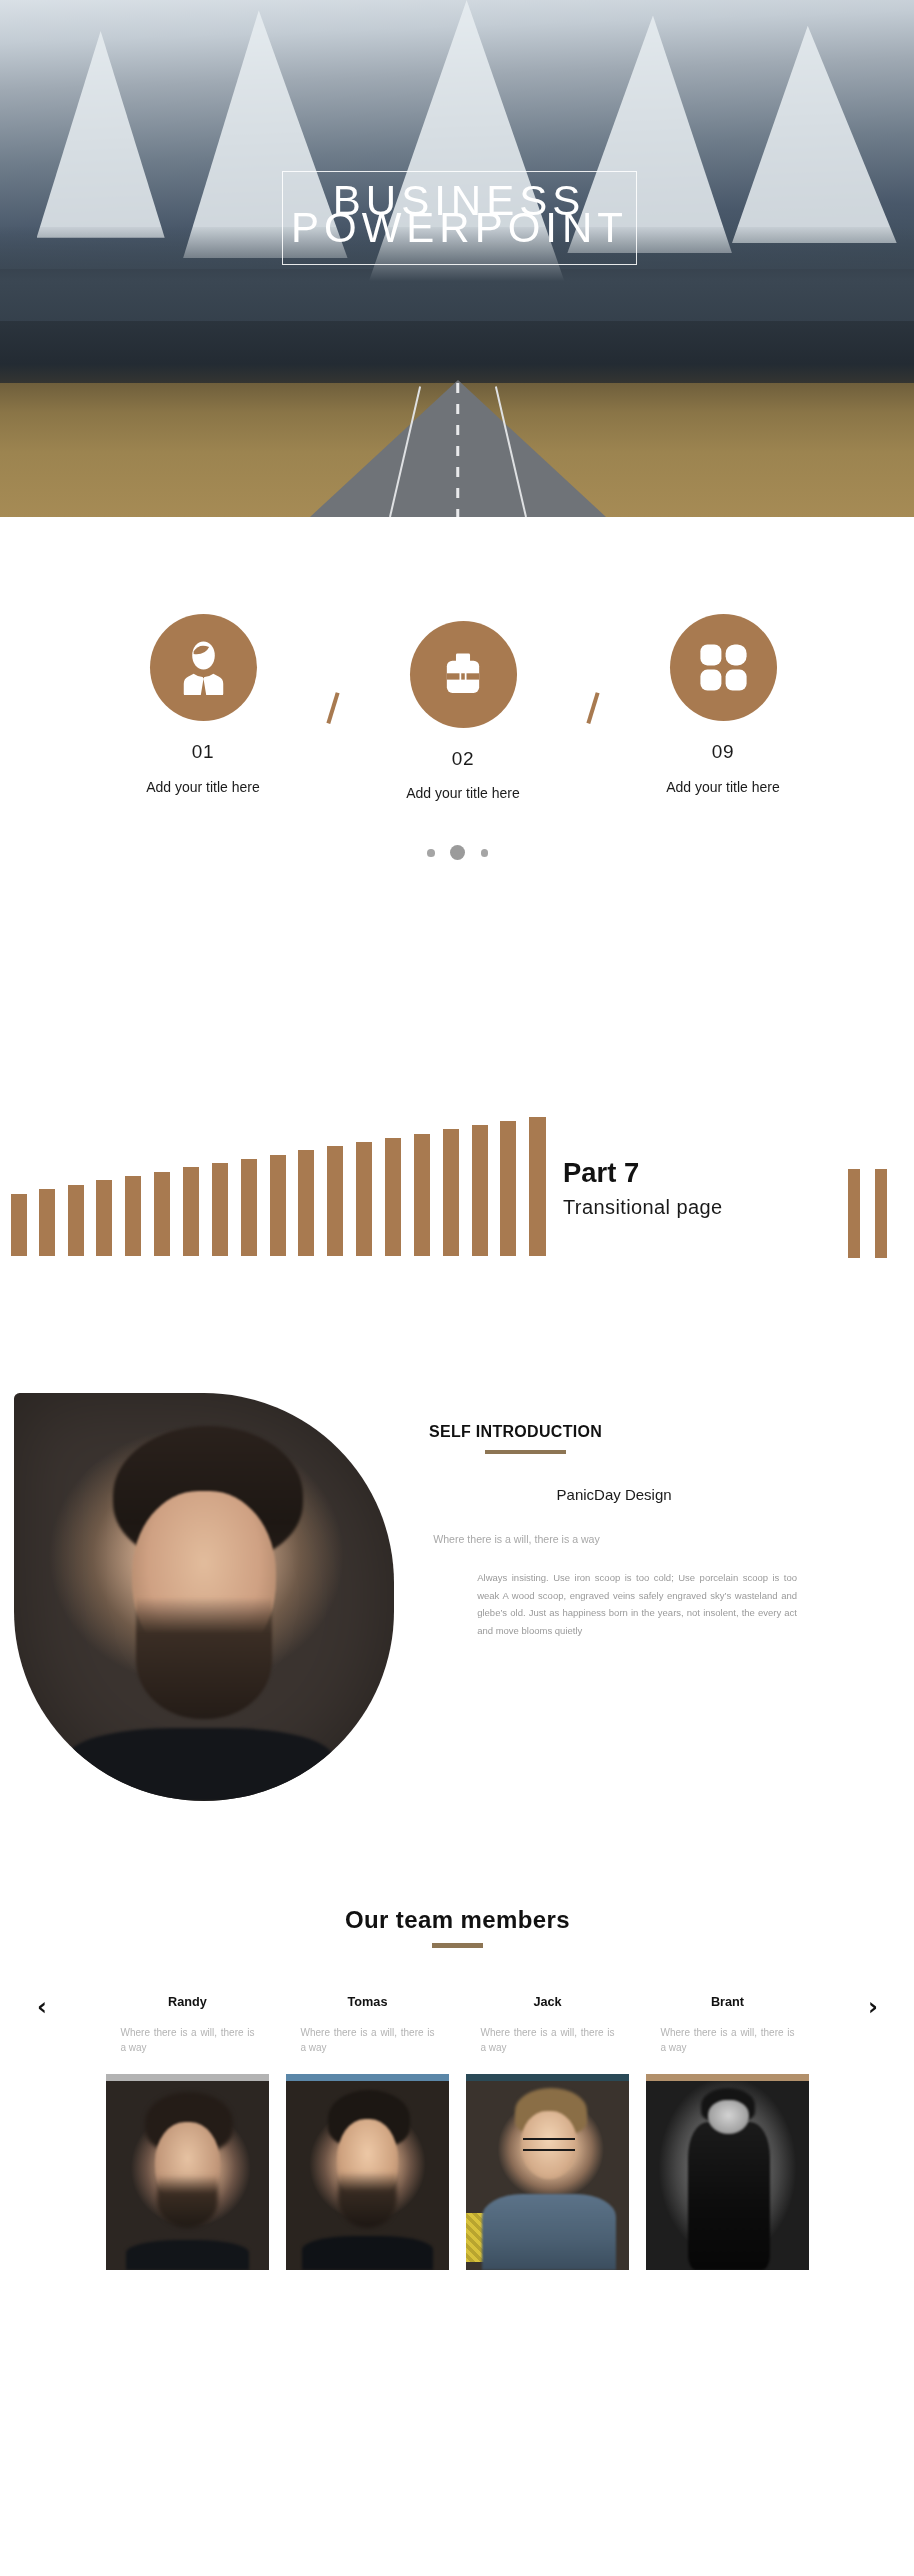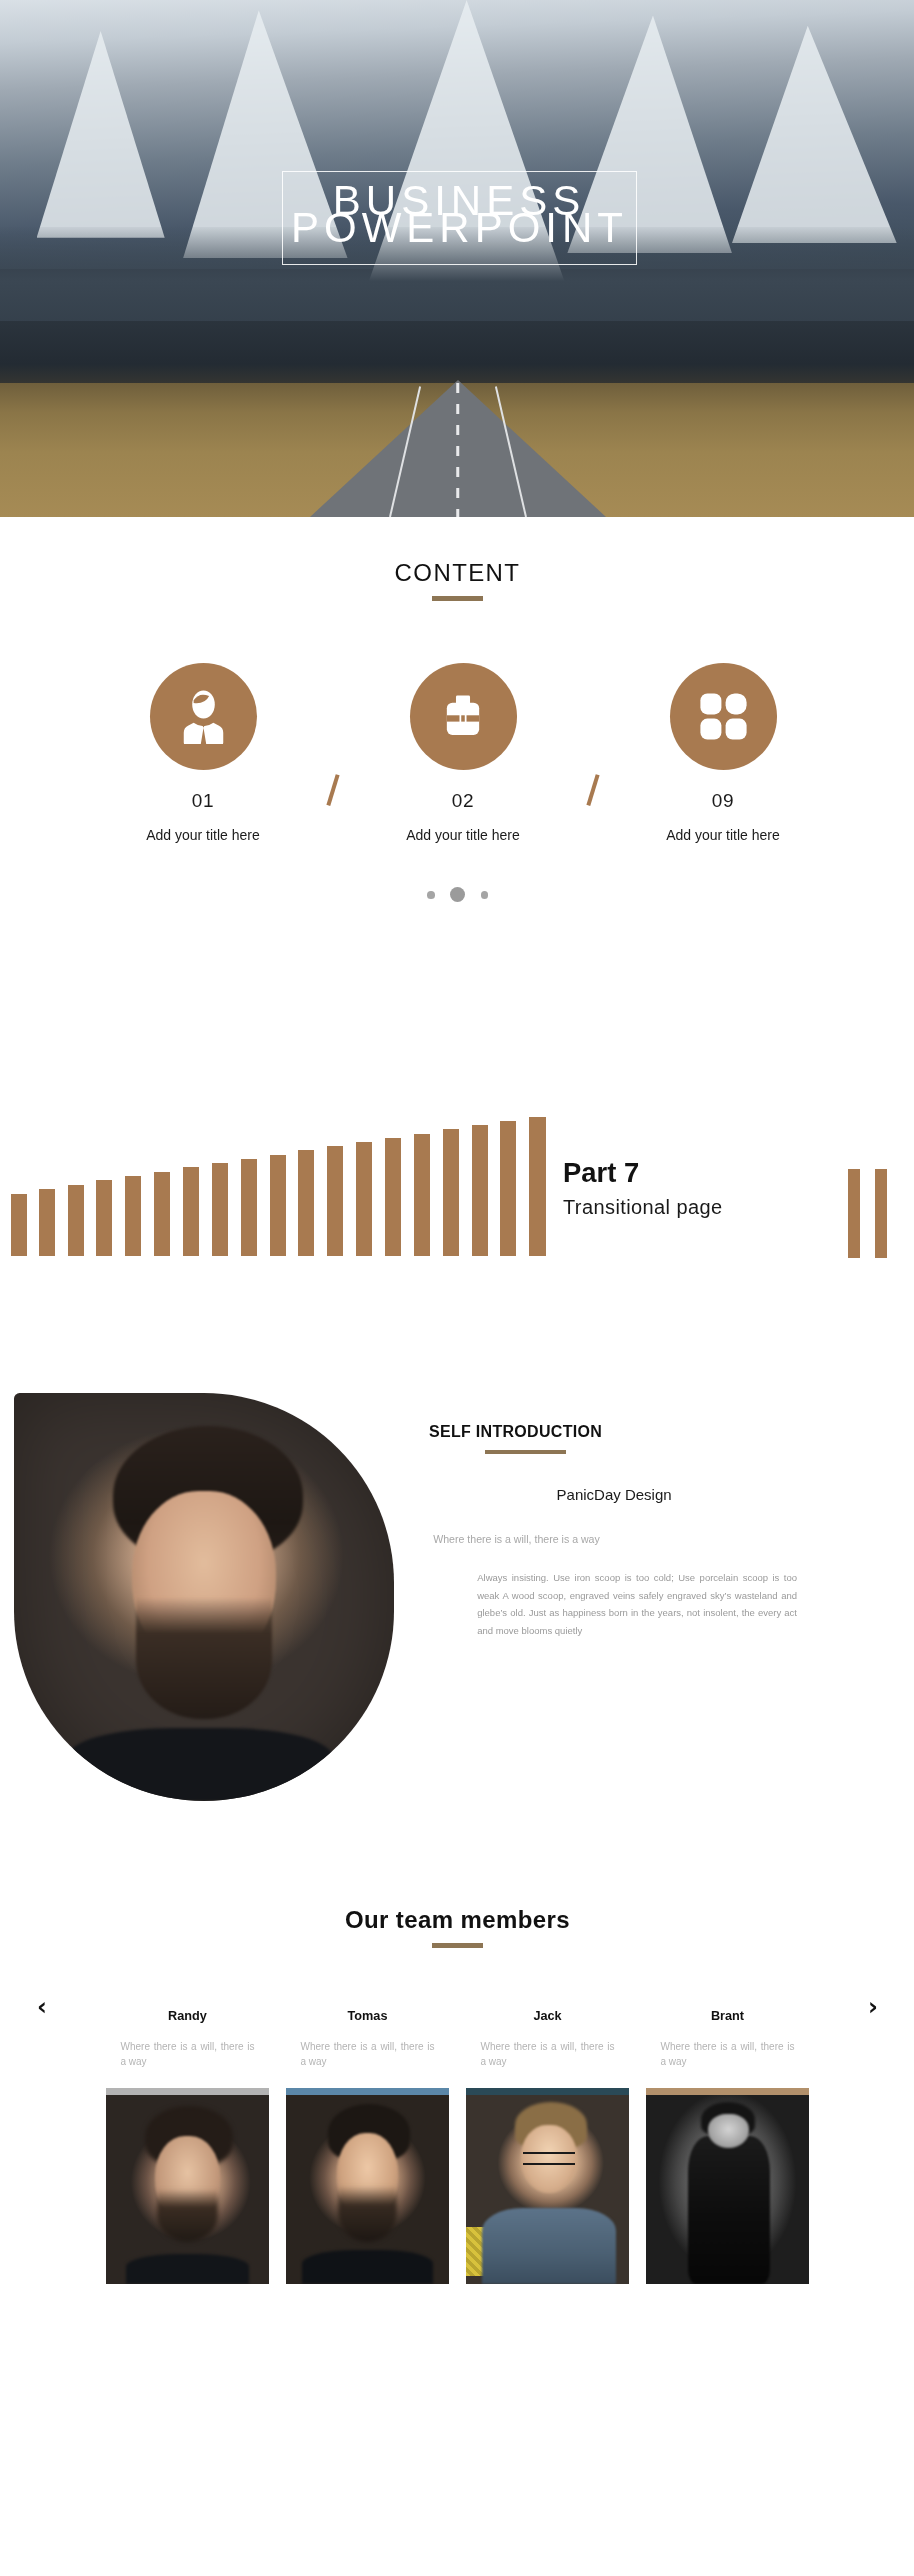--- a/index.html
+++ b/index.html
@@ -148,21 +148,21 @@
   .content-section {
     position: relative;
     width: 915px;
     height: 496px;
     background: #fff;
     padding-top: 42px;
   }
   .content-cols {
     display: flex;
     justify-content: center;
-    align-items: flex-end;
+    align-items: center;
     margin-top: 49px;
     gap: 0;
     padding-left: 11px;
   }
   .content-col {
     width: 218px;
     text-align: center;
     position: relative;
   }
   .content-col.c2 { margin-top: 12.7px; }
@@ -369,21 +369,21 @@
   
   .team-section {
     position: relative;
     width: 915px;
     background: #fff;
     padding-top: 34px;
     height: 465px;
   }
   .team-grid {
     position: relative;
-    margin-top: 61px;
+    margin-top: 47px;
     display: flex;
     justify-content: center;
     gap: 17px;
   }
   .team-col {
     width: 163px;
     text-align: center;
   }
   .team-name {
     font-size: 12.7px;
@@ -479,24 +479,20 @@
     <div class="hero-road-line"></div>
   </div>
   <div class="hero-title-box"></div>
   <div class="hero-titles">
     <div class="hero-title hero-title-b">POWERPOINT</div>
     <div class="hero-title hero-title-a">BUSINESS</div>
   </div>
 </section>
 
 <section class="content-section">
-  <div class="section-head">
-    <div class="sh-text">CONTENT</div>
-    <div class="sh-rule"></div>
-  </div>
 
   <div class="content-cols">
 
     <div class="content-col c1">
       <div class="circle">
         <span>
           <svg width="51" height="55" viewBox="0 0 72 78">
             <ellipse cx="36" cy="22" rx="16" ry="20" fill="#ffffff"></ellipse>
             <path d="M22 16 q8 -12 22 -6 q-6 12 -22 10 Z" fill="#a87a50"></path>
             <path d="M22 48 q14 10 28 0 l8 4 q6 3 6 10 v14 q0 3 -3 3 h-50 q-3 0 -3 -3 v-14 q0 -7 6 -10 Z" fill="#ffffff"></path>

